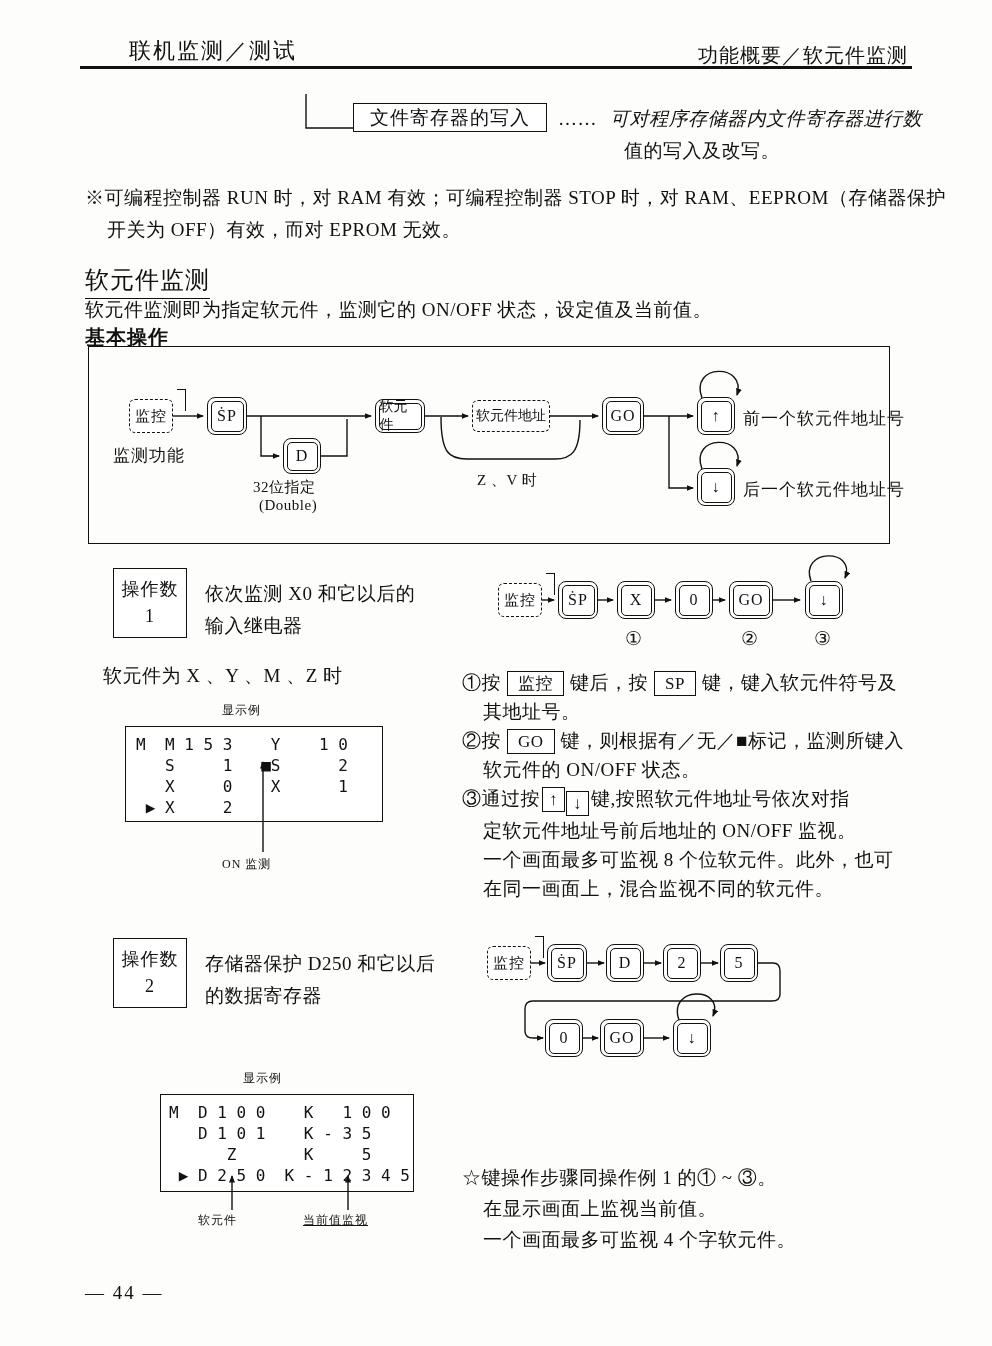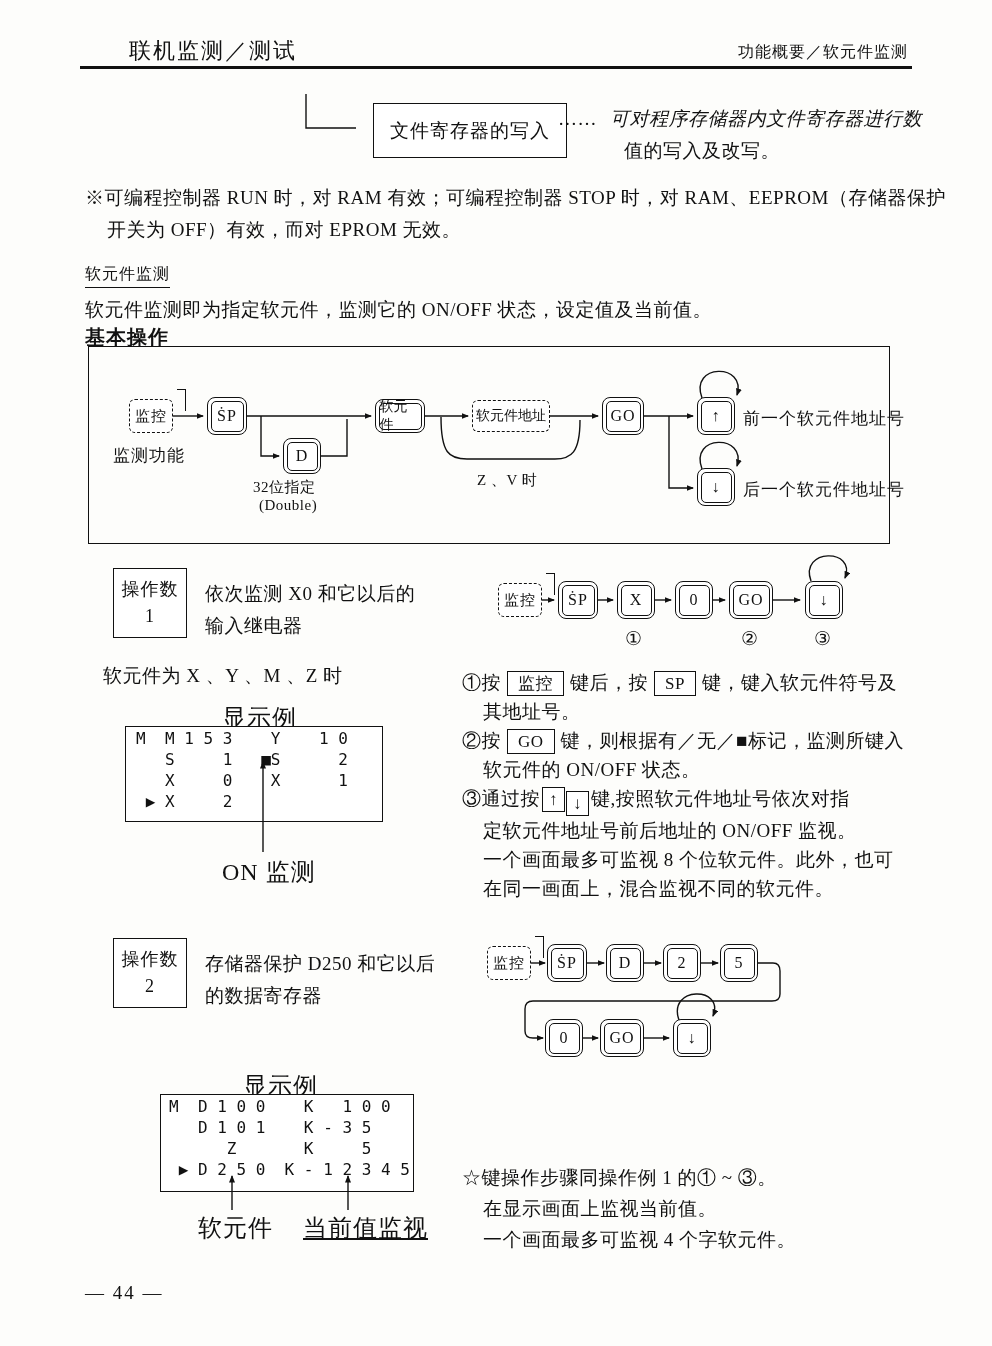--- a/index.html
+++ b/index.html
@@ -3,29 +3,29 @@
 <meta charset="utf-8">
 <style>
   * { margin:0; padding:0; box-sizing:border-box; }
   html,body { background:#ffffff; }
   .page { position:relative; width:992px; height:1346px; background:#fdfdfb; color:#111;
           font-family:"Liberation Serif","DejaVu Serif",serif; overflow:hidden; }
   .abs { position:absolute; }
   .nw { white-space:nowrap; }
 
   .hdr-left  { font-size:22px; letter-spacing:2px; }
-  .hdr-right { font-size:16px; letter-spacing:1px; }
+  .hdr-right { font-size:20px; letter-spacing:1px; }
   .hdr-rule  { height:3px; background:#111; }
 
   .fw-box { border:1.6px solid #111; display:flex; align-items:center; justify-content:center;
             font-size:19px; letter-spacing:1px; background:#fff; }
 
   .body-text { font-size:19px; line-height:32px; letter-spacing:0.5px; }
 
-  .sec-title { font-size:16px; border-bottom:1.5px solid #111; padding-bottom:2px; letter-spacing:1px; display:inline-block; }
+  .sec-title { font-size:24px; border-bottom:1.5px solid #111; padding-bottom:2px; letter-spacing:1px; display:inline-block; }
   .basic { font-family:"Liberation Sans","DejaVu Sans",sans-serif; font-weight:bold; font-size:20px; letter-spacing:1px; }
 
   .flowbox { border:1.6px solid #111; background:#fdfdfb; }
 
   .key { position:absolute; background:#fff; border:1.3px solid #111; border-radius:8px; padding:2.5px; }
   .key-in { width:100%; height:100%; border:1.2px solid #111; border-radius:5px;
             display:flex; align-items:center; justify-content:center; font-size:15px; letter-spacing:1px; }
   .kbig .key-in { font-size:16px; }
   .ksm .key-in { font-size:14px; letter-spacing:0; }
   .kdash { position:absolute; background:#fff; border:1.5px dashed #111; border-radius:6px;
@@ -34,24 +34,24 @@
 
   svg.lines { position:absolute; left:0; top:0; overflow:visible; }
   svg.lines > path { stroke:#111; stroke-width:1.4; fill:none; }
 
   .flow-label { font-size:17px; letter-spacing:1px; }
   .flow-label-sm { font-size:15px; letter-spacing:0.5px; }
 
   .opbox { border:1.6px solid #111; text-align:center; font-size:18px; padding-top:8px; letter-spacing:1px; background:#fff; }
   .opbox .num { margin-top:5px; }
 
-  .dispbox { border:1.6px solid #111; padding:1px 0 0 10px; background:#fff; }
+  .dispbox { border:1.6px solid #111; padding:7px 0 0 10px; background:#fff; }
   .drow { white-space:pre; font-family:"DejaVu Sans Mono","Liberation Mono",monospace; font-size:16px; line-height:21px; }
 
-  .dlabel { font-size:24px; letter-spacing:1px; }
+  .dlabel { font-size:12px; letter-spacing:1px; }
 
   .ik { display:inline-block; border:1.3px solid #111; padding:1px 10px; margin:0 6px; font-size:17px; line-height:21px; background:#fff; }
   .ik-s { padding:1px 6px; margin:0 2px; }
   .ik-low { vertical-align:-4px; margin-left:-1px; }
 
   .step-line { font-size:19px; line-height:29px; white-space:nowrap; letter-spacing:0.5px; }
   .indent { padding-left:21px; }
   .mark { font-size:19px; }
 
   .brk { display:flex; align-items:stretch; }
@@ -66,21 +66,21 @@
 
 <div class="page">
 
   <div class="abs hdr-left nw" style="left:85px; top:36px;margin-left:44px;">联机监测／测试</div>
   <div class="abs hdr-right nw" style="right:84px; top:42px;">功能概要／软元件监测</div>
   <div class="abs hdr-rule" style="left:80px; top:66px; width:832px;"></div>
 
   <svg class="lines" style="left:296px; top:92px;" width="64" height="44" viewBox="0 0 64 44">
     <path d="M10,2 V36 H60"></path>
   </svg>
-  <div class="abs fw-box" style="left:353px; top:103px; width:194px; height:55px;margin-left:20px;">
+  <div class="abs fw-box" style="left:353px; top:103px; width:194px; height:29px;">
     <span>文件寄存器的写入</span>
   </div>
   <div class="abs body-text nw" style="left:558px; top:103px;">……</div>
   <div class="abs body-text nw" style="left:610px; top:103px;font-style:italic;">可对程序存储器内文件寄存器进行数</div>
   <div class="abs body-text nw" style="left:624px; top:135px;">值的写入及改写。</div>
 
   <div class="abs body-text nw" style="left:85px; top:182px;">※可编程控制器 RUN 时，对 RAM 有效；可编程控制器 STOP 时，对 RAM、EEPROM（存储器保护</div>
   <div class="abs body-text nw" style="left:107px; top:214px;">开关为 OFF）有效，而对 EPROM 无效。</div>
 
   <div class="abs" style="left:85px; top:264px;">

